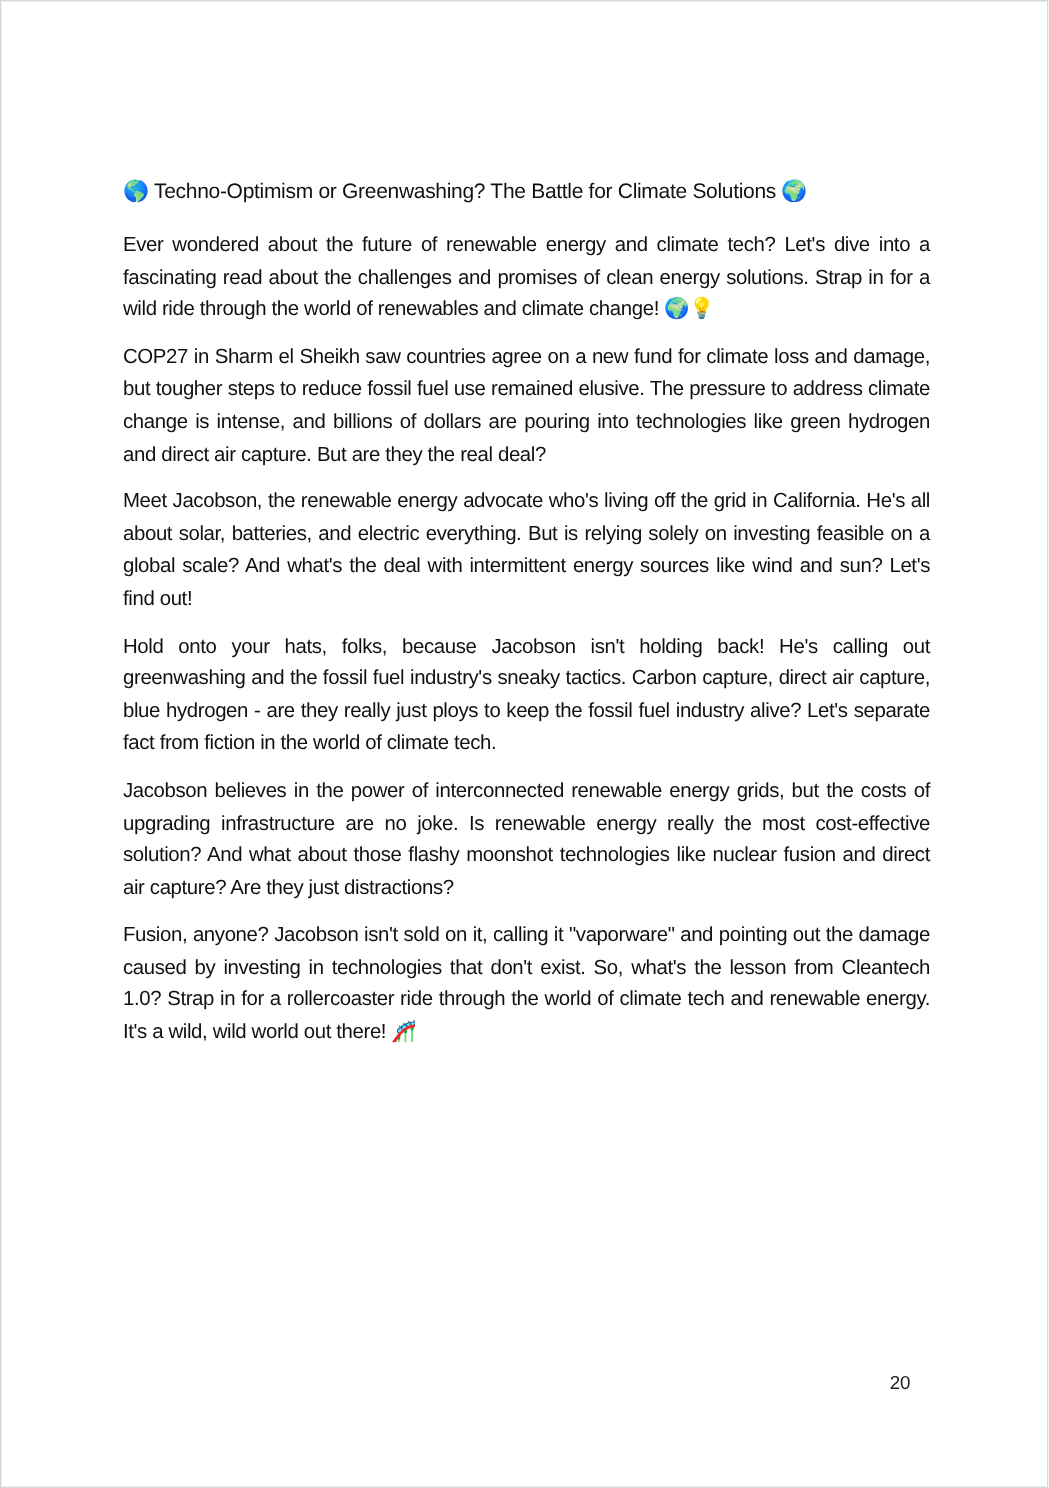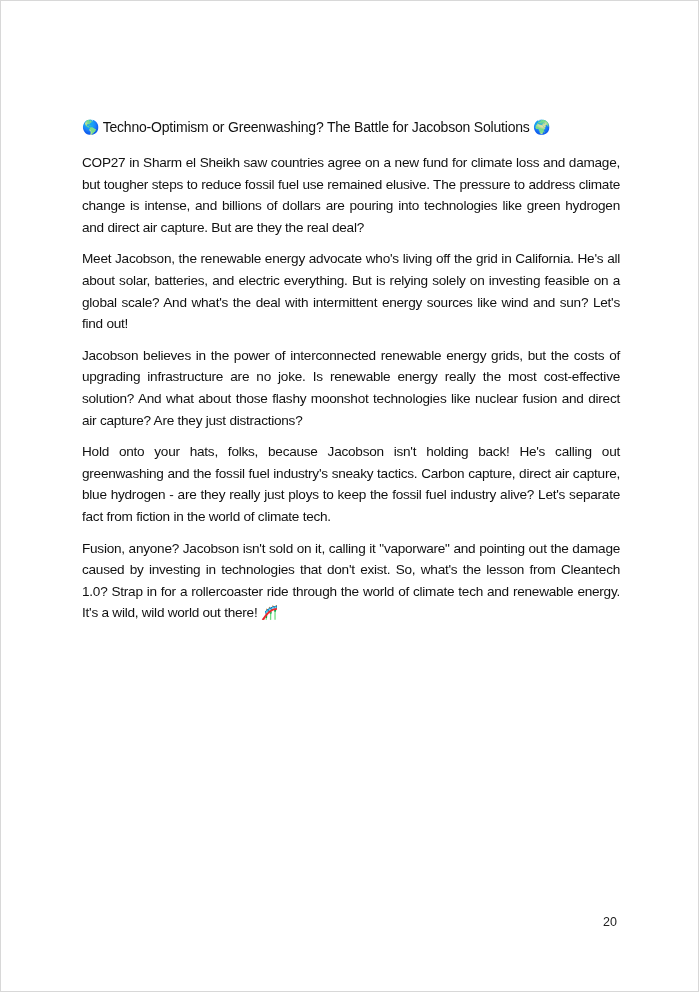--- a/index.html
+++ b/index.html
@@ -38,41 +38,42 @@
     font-size: 13.6px;
     line-height: 21.6px;
     letter-spacing: -0.25px;
     text-align: justify;
     margin-bottom: 10px;
     color: #111111;
   }
 
   .page-number {
     position: absolute;
-    right: 81px;
+    right: 91px;
     bottom: 62px;
     font-size: 12.5px;
     color: #222222;
   }
 </style>
 </head>
 <body>
 
 <div class="page">
   <div class="content">
 
-    <div class="doc-title">🌎 Techno-Optimism or Greenwashing? The Battle for Jacobson Solutions 🌍</div>
+    <div class="doc-title">🌎 Techno-Optimism or Greenwashing? The Battle for Climate Solutions 🌍</div>
 
+    <p class="doc-paragraph">Ever wondered about the future of renewable energy and climate tech? Let's dive into a fascinating read about the challenges and promises of clean energy solutions. Strap in for a wild ride through the world of renewables and climate change! 🌍💡</p>
 
     <p class="doc-paragraph">COP27 in Sharm el Sheikh saw countries agree on a new fund for climate loss and damage, but tougher steps to reduce fossil fuel use remained elusive. The pressure to address climate change is intense, and billions of dollars are pouring into technologies like green hydrogen and direct air capture. But are they the real deal?</p>
 
     <p class="doc-paragraph">Meet Jacobson, the renewable energy advocate who's living off the grid in California. He's all about solar, batteries, and electric everything. But is relying solely on investing feasible on a global scale? And what's the deal with intermittent energy sources like wind and sun? Let's find out!</p>
 
+    <p class="doc-paragraph">Hold onto your hats, folks, because Jacobson isn't holding back! He's calling out greenwashing and the fossil fuel industry's sneaky tactics. Carbon capture, direct air capture, blue hydrogen - are they really just ploys to keep the fossil fuel industry alive? Let's separate fact from fiction in the world of climate tech.</p>
+
     <p class="doc-paragraph">Jacobson believes in the power of interconnected renewable energy grids, but the costs of upgrading infrastructure are no joke. Is renewable energy really the most cost-effective solution? And what about those flashy moonshot technologies like nuclear fusion and direct air capture? Are they just distractions?</p>
-
-    <p class="doc-paragraph">Hold onto your hats, folks, because Jacobson isn't holding back! He's calling out greenwashing and the fossil fuel industry's sneaky tactics. Carbon capture, direct air capture, blue hydrogen - are they really just ploys to keep the fossil fuel industry alive? Let's separate fact from fiction in the world of climate tech.</p>
 
     <p class="doc-paragraph">Fusion, anyone? Jacobson isn't sold on it, calling it "vaporware" and pointing out the damage caused by investing in technologies that don't exist. So, what's the lesson from Cleantech 1.0? Strap in for a rollercoaster ride through the world of climate tech and renewable energy. It's a wild, wild world out there! 🎢</p>
 
   </div>
 
   <div class="page-number">20</div>
 </div>
 
 </body></html>

